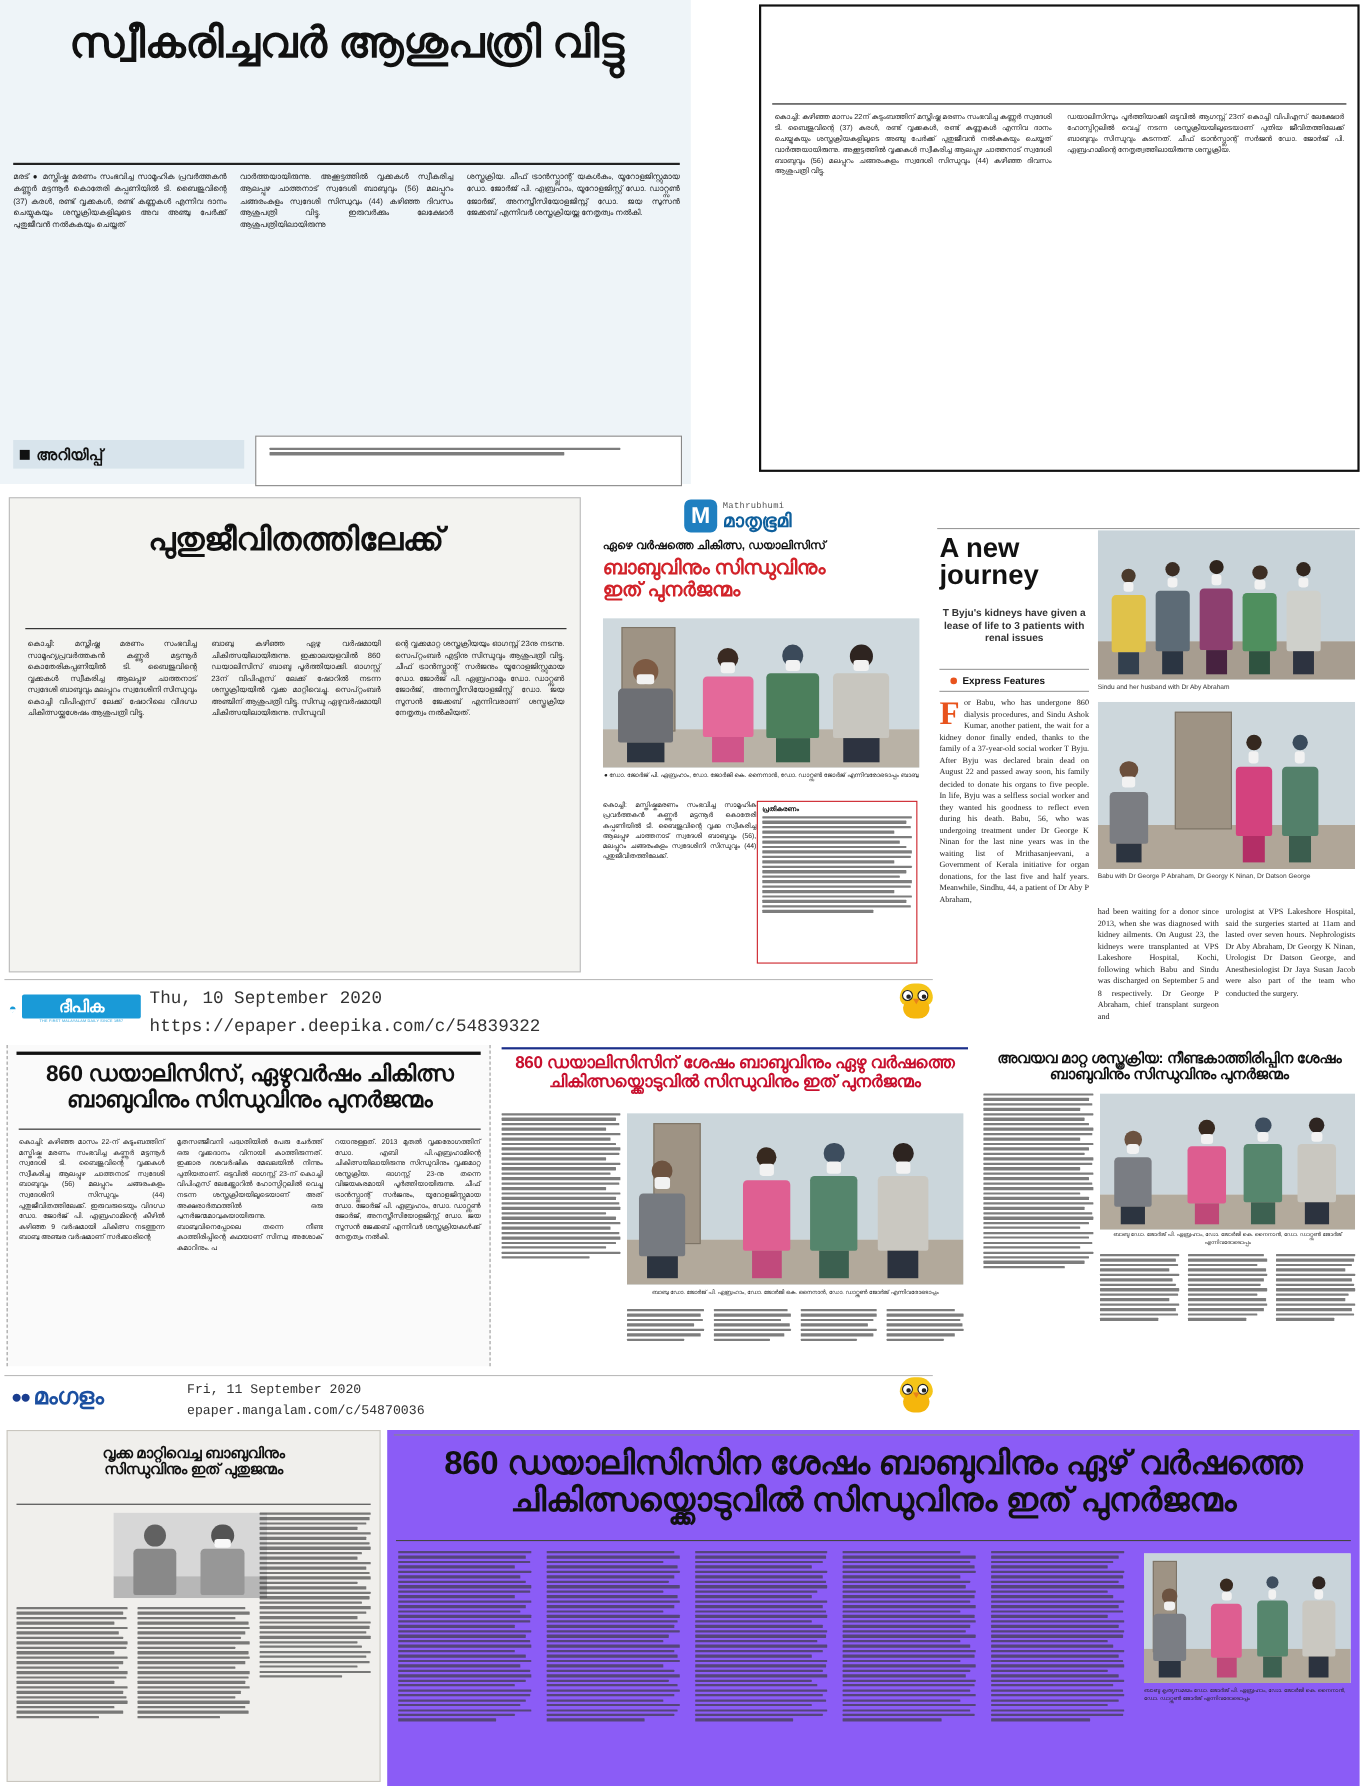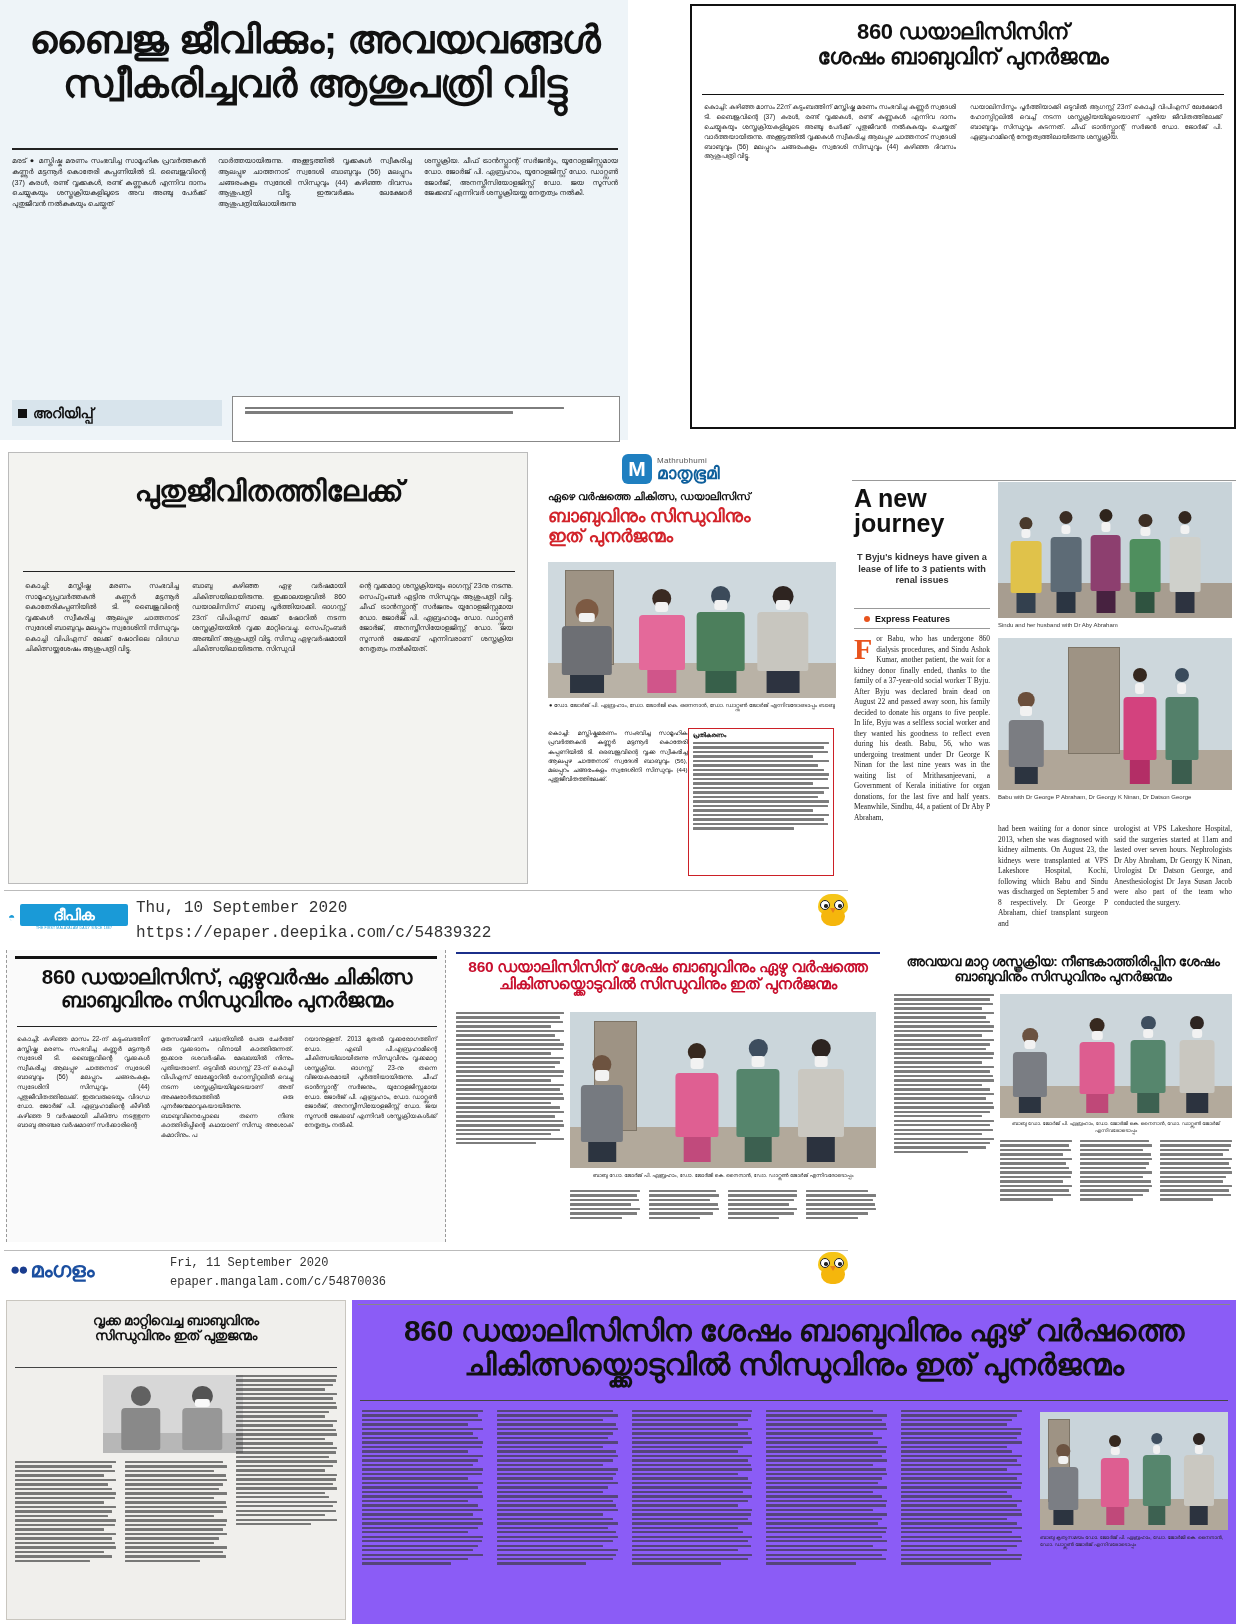--- a/index.html
+++ b/index.html
@@ -51,21 +51,21 @@
   #clipC .sep{position:absolute;left:14px;top:118px;width:492px;height:1.4px;background:#222;}
   #clipC .cols{position:absolute;left:16px;top:128px;width:488px;height:290px;display:flex;gap:13px;}
   #clipC .cols > div{flex:1;}
 
   
   #clipD{left:536px;top:452px;width:310px;height:432px;background:#fff;}
   #mb-logo{position:absolute;left:86px;top:2px;display:flex;align-items:center;gap:5px;}
   #mb-logo .mark{width:30px;height:30px;border-radius:6px;background:#1f7fc0;color:#fff;
                  font-weight:bold;font-size:21px;display:flex;align-items:center;justify-content:center;}
   #mb-logo .word{line-height:1;}
-  #mb-logo .word .en{font-size:8px;color:#555;letter-spacing:.3px;}
+  #mb-logo .word .en{font-size:8px;color:#555;letter-spacing:.3px;font-family:Liberation Mono, monospace;}
   #mb-logo .word .ml{font-size:17px;color:#0e5f9c;font-weight:bold;}
   #clipD .kicker{position:absolute;left:12px;top:38px;width:288px;font-size:10.5px;color:#111;font-weight:bold;}
   #clipD .headline{position:absolute;left:12px;top:54px;width:288px;font-size:18px;color:#d2232a;text-align:left;}
   #clipD .photo{position:absolute;left:12px;top:110px;width:288px;height:136px;overflow:hidden;}
   #clipD .pcap{position:absolute;left:12px;top:250px;width:288px;font-size:5.6px;color:#222;line-height:1.35;text-align:center;}
   #clipD .cols{position:absolute;left:12px;top:276px;width:288px;height:148px;display:flex;gap:9px;}
   #clipD .cols > div{flex:1;}
   #clipD .redbox{position:absolute;left:152px;top:276px;width:146px;height:148px;border:1px solid #cc2027;box-sizing:border-box;}
 
   
@@ -186,46 +186,41 @@
   .person .legs{position:absolute;left:50%;transform:translateX(-50%);background:#2c3440;}
   .gs{filter:grayscale(1) contrast(1.06);}
 </style>
 </head>
 <body>
 
 <div class="page">
 
   <div class="clip" id="clipA">
     <div class="headline hl mal">
-      <div>ബൈജു ജീവിക്കും; അവയവങ്ങൾ</div>
       <div>സ്വീകരിച്ചവർ ആശുപത്രി വിട്ടു</div>
     </div>
     <div class="sep"></div>
     <div class="cols">
       <div class="body-col mal">മരട് ● മസ്തിഷ്ക മരണം സംഭവിച്ച സാമൂഹിക പ്രവർത്തകൻ കണ്ണൂർ മട്ടന്നൂർ കൊതേരി കപ്പണിയിൽ ടി. ബൈജുവിന്റെ (37) കരൾ, രണ്ട് വൃക്കകൾ, രണ്ട് കണ്ണുകൾ എന്നിവ ദാനം ചെയ്യുകയും ശസ്ത്രക്രിയകളിലൂടെ അവ അഞ്ചു പേർക്ക് പുതുജീവൻ നൽകുകയും ചെയ്തത്</div>
       <div class="body-col mal">വാർത്തയായിരുന്നു. അക്കൂട്ടത്തിൽ വൃക്കകൾ സ്വീകരിച്ച ആലപ്പുഴ ചാത്തനാട് സ്വദേശി ബാബുവും (56) മലപ്പുറം ചങ്ങരംകുളം സ്വദേശി സിന്ധുവും (44) കഴിഞ്ഞ ദിവസം ആശുപത്രി വിട്ടു. ഇരുവർക്കും ലേക്ഷോർ ആശുപത്രിയിലായിരുന്നു</div>
-      <div class="body-col mal">ശസ്ത്രക്രിയ. ചീഫ് ട്രാൻസ്പ്ലാന്റ് സർജൻും, യൂറോളജിസ്റ്റുമായ ഡോ. ജോർജ് പി. ഏബ്രഹാം, യൂറോളജിസ്റ്റ് ഡോ. ഡാറ്റ്സൺ ജോർജ്, അനസ്തീസിയോളജിസ്റ്റ് ഡോ. ജയ സൂസൻ ജേക്കബ് എന്നിവർ ശസ്ത്രക്രിയയ്ക്കു നേതൃത്വം നൽകി.</div>
+      <div class="body-col mal">ശസ്ത്രക്രിയ. ചീഫ് ട്രാൻസ്പ്ലാന്റ് യകൾകും, യൂറോളജിസ്റ്റുമായ ഡോ. ജോർജ് പി. ഏബ്രഹാം, യൂറോളജിസ്റ്റ് ഡോ. ഡാറ്റ്സൺ ജോർജ്, അനസ്തീസിയോളജിസ്റ്റ് ഡോ. ജയ സൂസൻ ജേക്കബ് എന്നിവർ ശസ്ത്രക്രിയയ്ക്കു നേതൃത്വം നൽകി.</div>
     </div>
     <div class="ariyippu">
       <div class="sq"></div>
       <span class="mal">അറിയിപ്പ്</span>
     </div>
     <div class="adbox">
       <div class="lines vtight" style="padding:10px 12px">
         <i class="s3"></i>
           <i class="s5"></i>
       </div>
     </div>
   </div>
 
   <div class="clip" id="clipB">
-    <div class="headline hl mal">
-      <div>860 ഡയാലിസിസിന്</div>
-      <div>ശേഷം ബാബുവിന് പുനർജന്മം</div>
-    </div>
     <div class="sep"></div>
     <div class="cols">
       <div class="body-col mal" style="font-size:6.6px">കൊച്ചി: കഴിഞ്ഞ മാസം 22ന് കുടുംബത്തിന് മസ്തിഷ്ക മരണം സംഭവിച്ച കണ്ണൂർ സ്വദേശി ടി. ബൈജുവിന്റെ (37) കരൾ, രണ്ട് വൃക്കകൾ, രണ്ട് കണ്ണുകൾ എന്നിവ ദാനം ചെയ്യുകയും ശസ്ത്രക്രിയകളിലൂടെ അഞ്ചു പേർക്ക് പുതുജീവൻ നൽകുകയും ചെയ്തത് വാർത്തയായിരുന്നു. അക്കൂട്ടത്തിൽ വൃക്കകൾ സ്വീകരിച്ച ആലപ്പുഴ ചാത്തനാട് സ്വദേശി ബാബുവും (56) മലപ്പുറം ചങ്ങരംകുളം സ്വദേശി സിന്ധുവും (44) കഴിഞ്ഞ ദിവസം ആശുപത്രി വിട്ടു.</div>
       <div class="body-col mal" style="font-size:6.6px">ഡയാലിസിസും പൂർത്തിയാക്കി ഒടുവിൽ ആഗസ്റ്റ് 23ന് കൊച്ചി വിപിഎസ് ലേക്ഷോർ ഹോസ്പിറ്റലിൽ വെച്ച് നടന്ന ശസ്ത്രക്രിയയിലൂടെയാണ് പുതിയ ജീവിതത്തിലേക്ക് ബാബുവും സിന്ധുവും കടന്നത്. ചീഫ് ട്രാൻസ്പ്ലാന്റ് സർജൻ ഡോ. ജോർജ് പി. ഏബ്രഹാമിന്റെ നേതൃത്വത്തിലായിരുന്നു ശസ്ത്രക്രിയ.</div>
     </div>
   </div>
 
   <div class="clip" id="clipC">
     <div class="headline hl mal">
       <div>പുതുജീവിതത്തിലേക്ക്</div>

